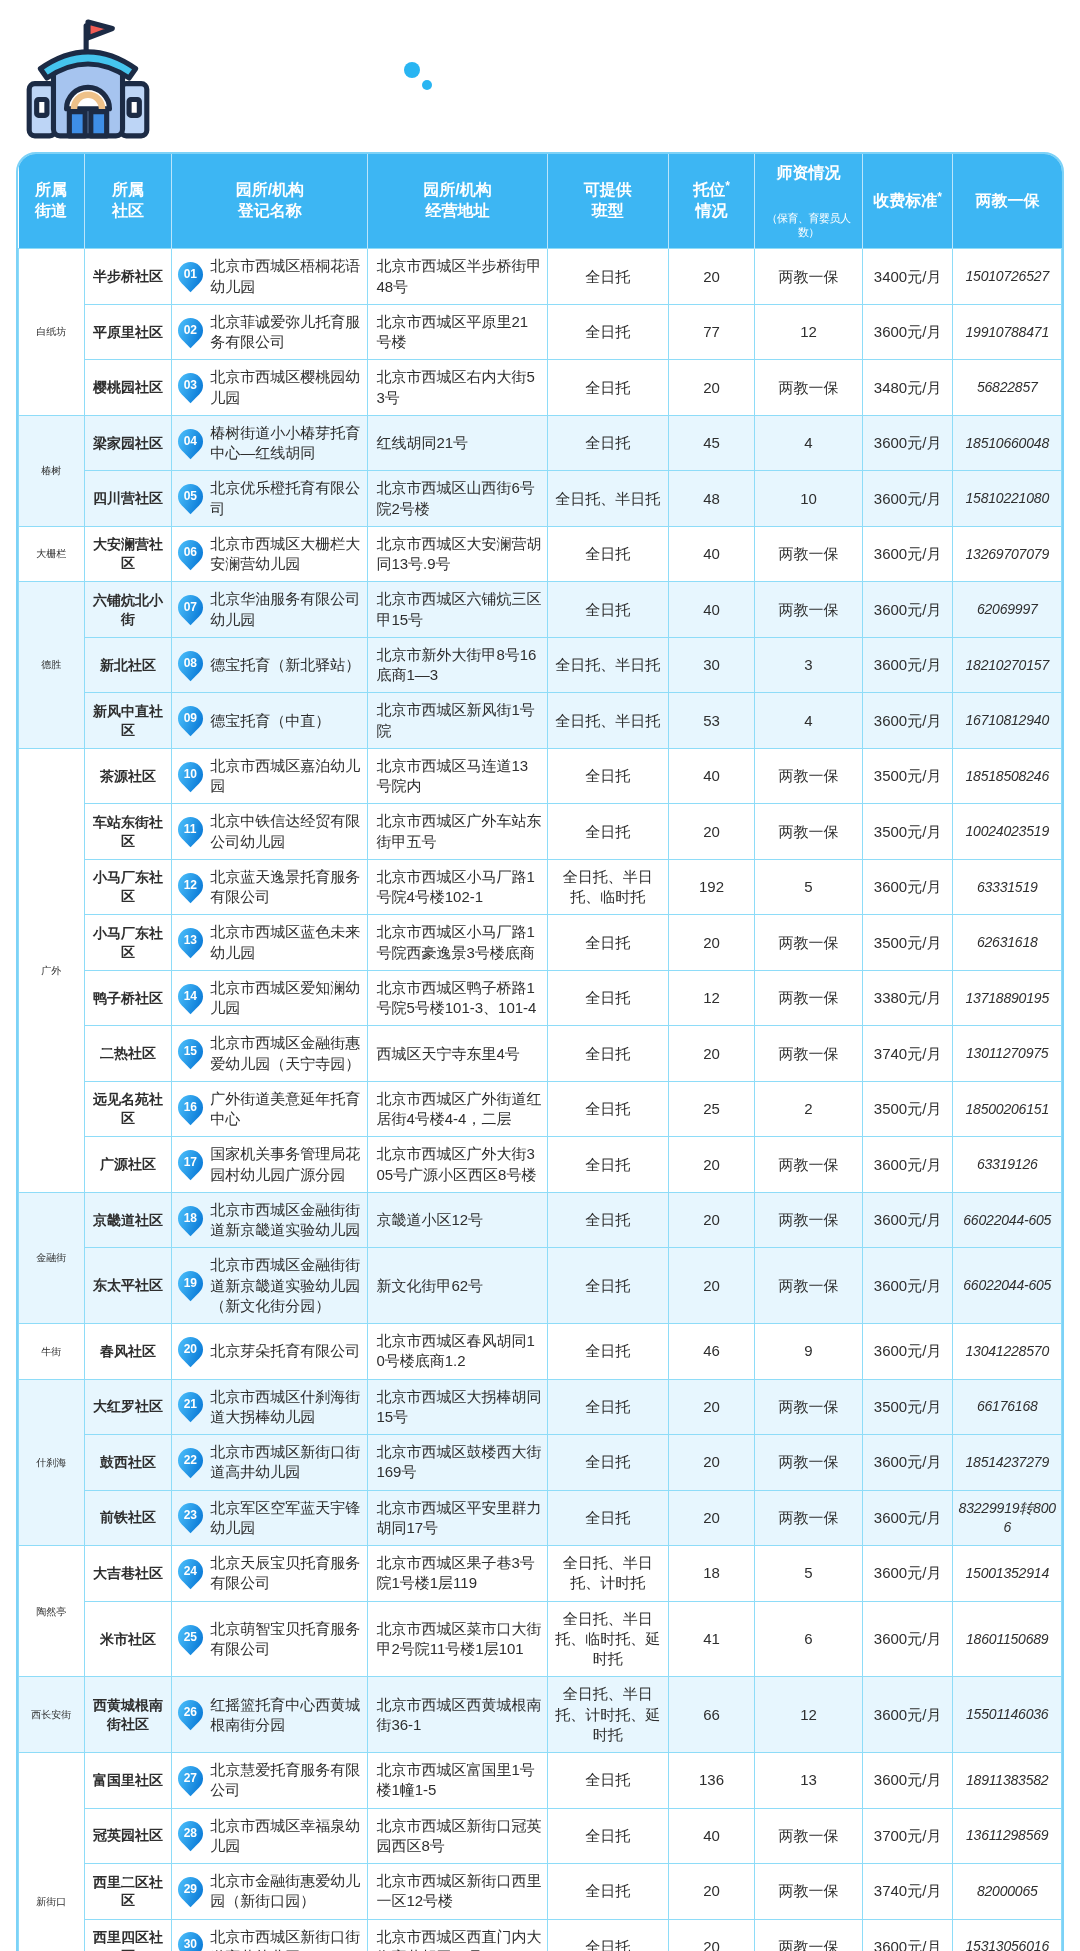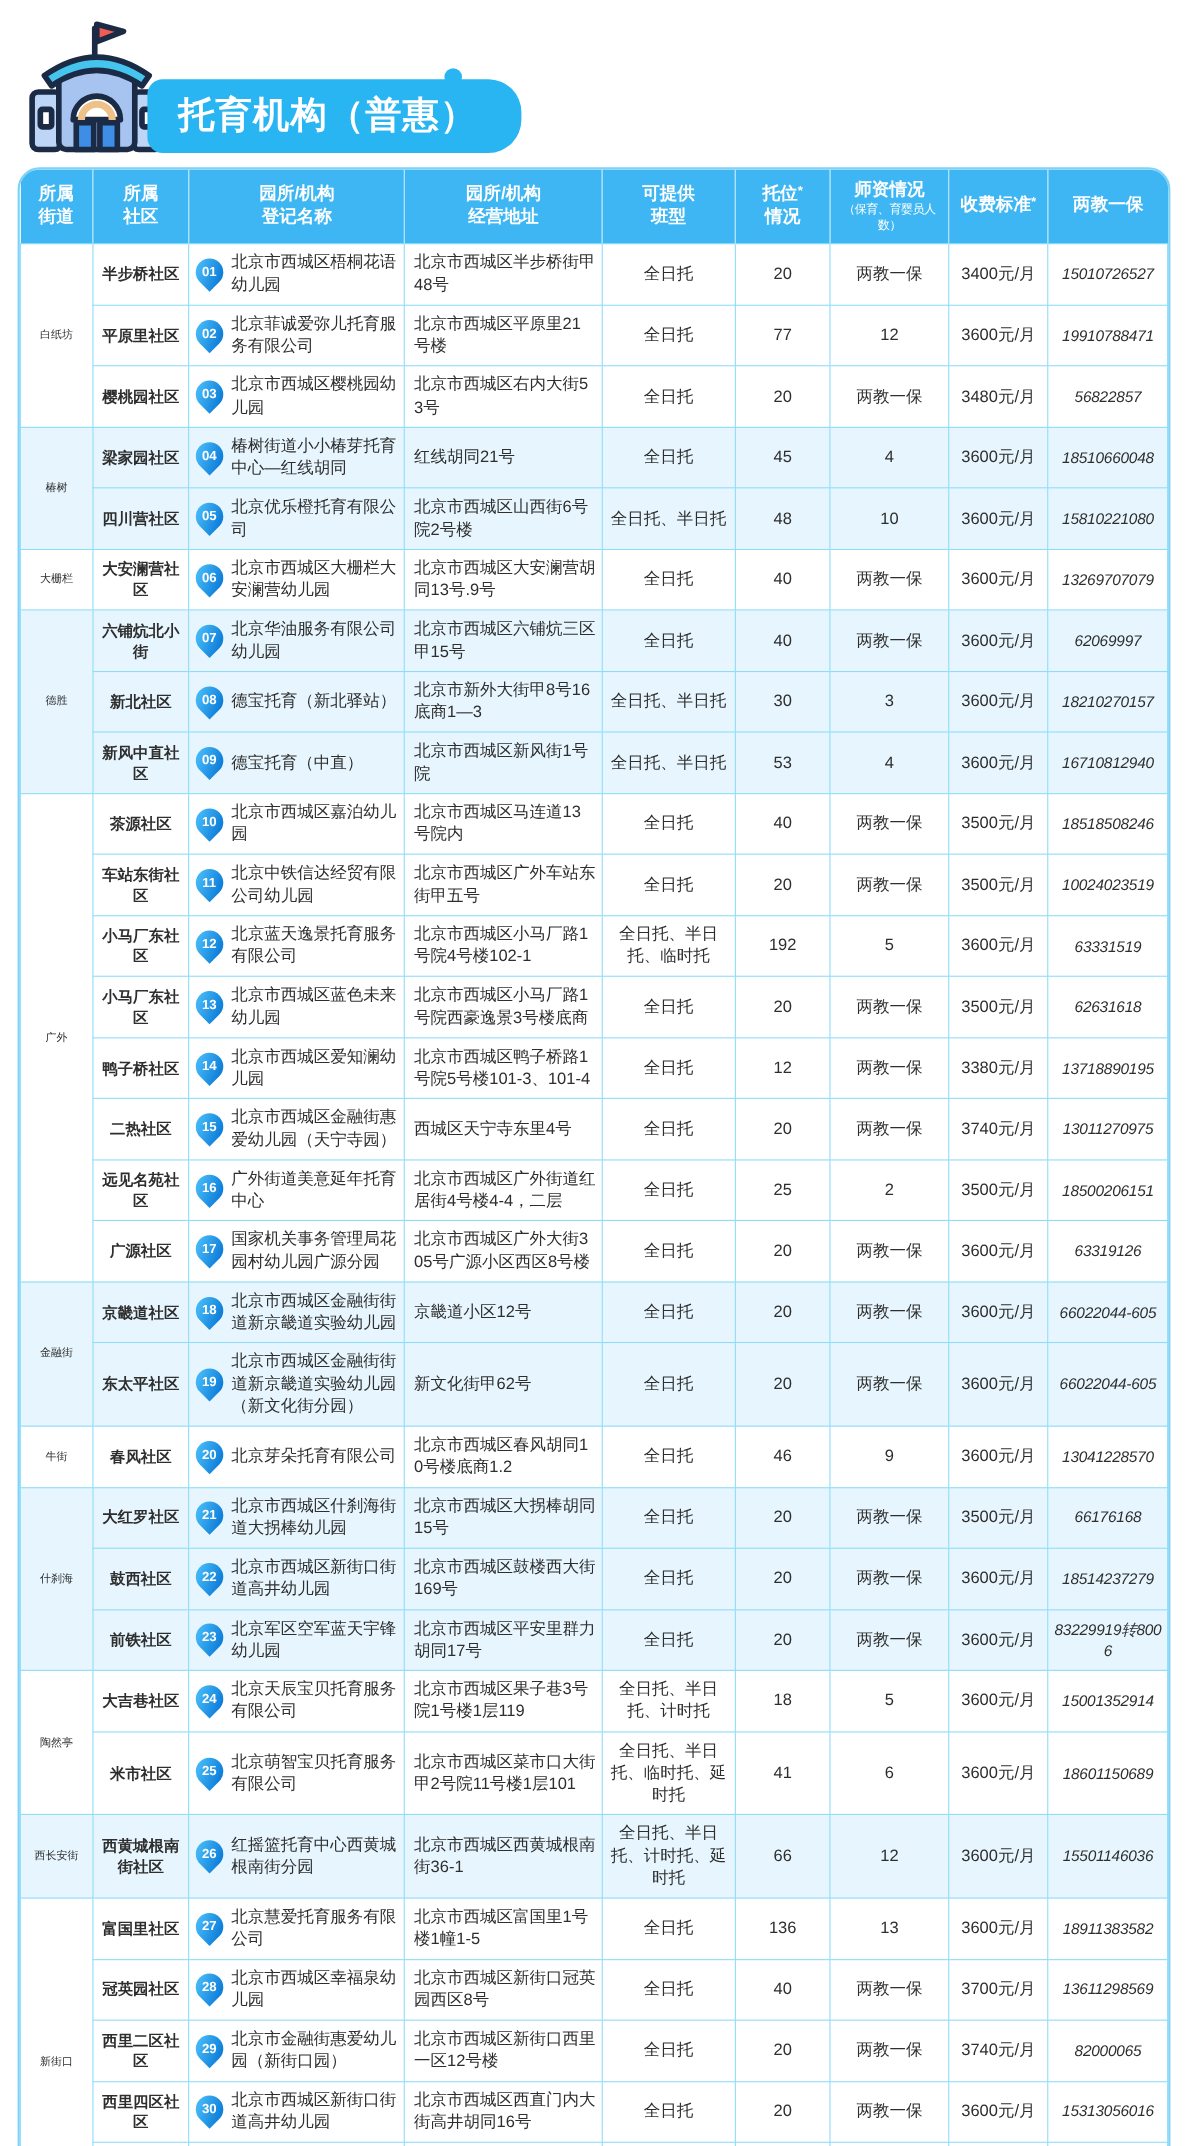--- a/index.html
+++ b/index.html
@@ -30,21 +30,21 @@
     background:#ffffff;
   }
   table { width:100%; border-collapse:collapse; table-layout:fixed; }
   thead th {
     background:#3db6f3; color:#ffffff; font-weight:bold;
     font-size:16px; line-height:1.3; text-align:center;
     padding:9px 2px; border-left:1px solid rgba(255,255,255,.65);
     vertical-align:middle;
   }
   thead th:first-child { border-left:none; }
-  thead th .sub { font-size:11px; font-weight:normal; letter-spacing:-0.5px; }
+  thead th .sub { font-size:11px; font-weight:normal; letter-spacing:-0.5px;margin-top:27px; }
   thead th sup { font-size:12px; vertical-align:top; line-height:1; }
   tbody td {
     border:1px solid #8edcf8; background:#ffffff;
     font-size:15px; line-height:1.35; text-align:center;
     vertical-align:middle; padding:7px 4px; height:54px;
     word-break:break-all;
   }
   tbody tr.tint td { background:#e7f6fe; }
   td.street { font-size:10px; }
   td.community { font-size:14px; padding:7px 2px;font-weight:bold; }
@@ -76,21 +76,20 @@
         <rect x="20" y="93" width="11" height="17" rx="2" fill="#ffffff"></rect>
         <rect x="119" y="93" width="11" height="17" rx="2" fill="#ffffff"></rect>
         <rect x="38" y="54" width="74" height="78" rx="7" fill="#a6c4ef"></rect>
         <path d="M24 60 Q75 24 126 60 L119 70 Q75 40 31 70 Z" fill="#45c5ee"></path>
         <path d="M52 103 A23 23 0 0 1 98 103 Z" fill="#ffffff"></path>
         <path d="M60 103 A15 15 0 0 1 90 103" fill="none" stroke="#eec189" stroke-width="7"></path>
         <rect x="55" y="106" width="17" height="26" fill="#3e8ee6"></rect>
         <rect x="78" y="106" width="17" height="26" fill="#3e8ee6"></rect>
       </g>
     </svg>
-    <div class="title-pill">托育机构（普惠）</div>
     <span class="dot dot-large"></span>
     <span class="dot dot-small"></span>
   </div>
 
   <div class="table-wrap">
     <table>
       <colgroup>
         <col style="width:6.3%">
           <col style="width:8.4%">
           <col style="width:18.8%">

